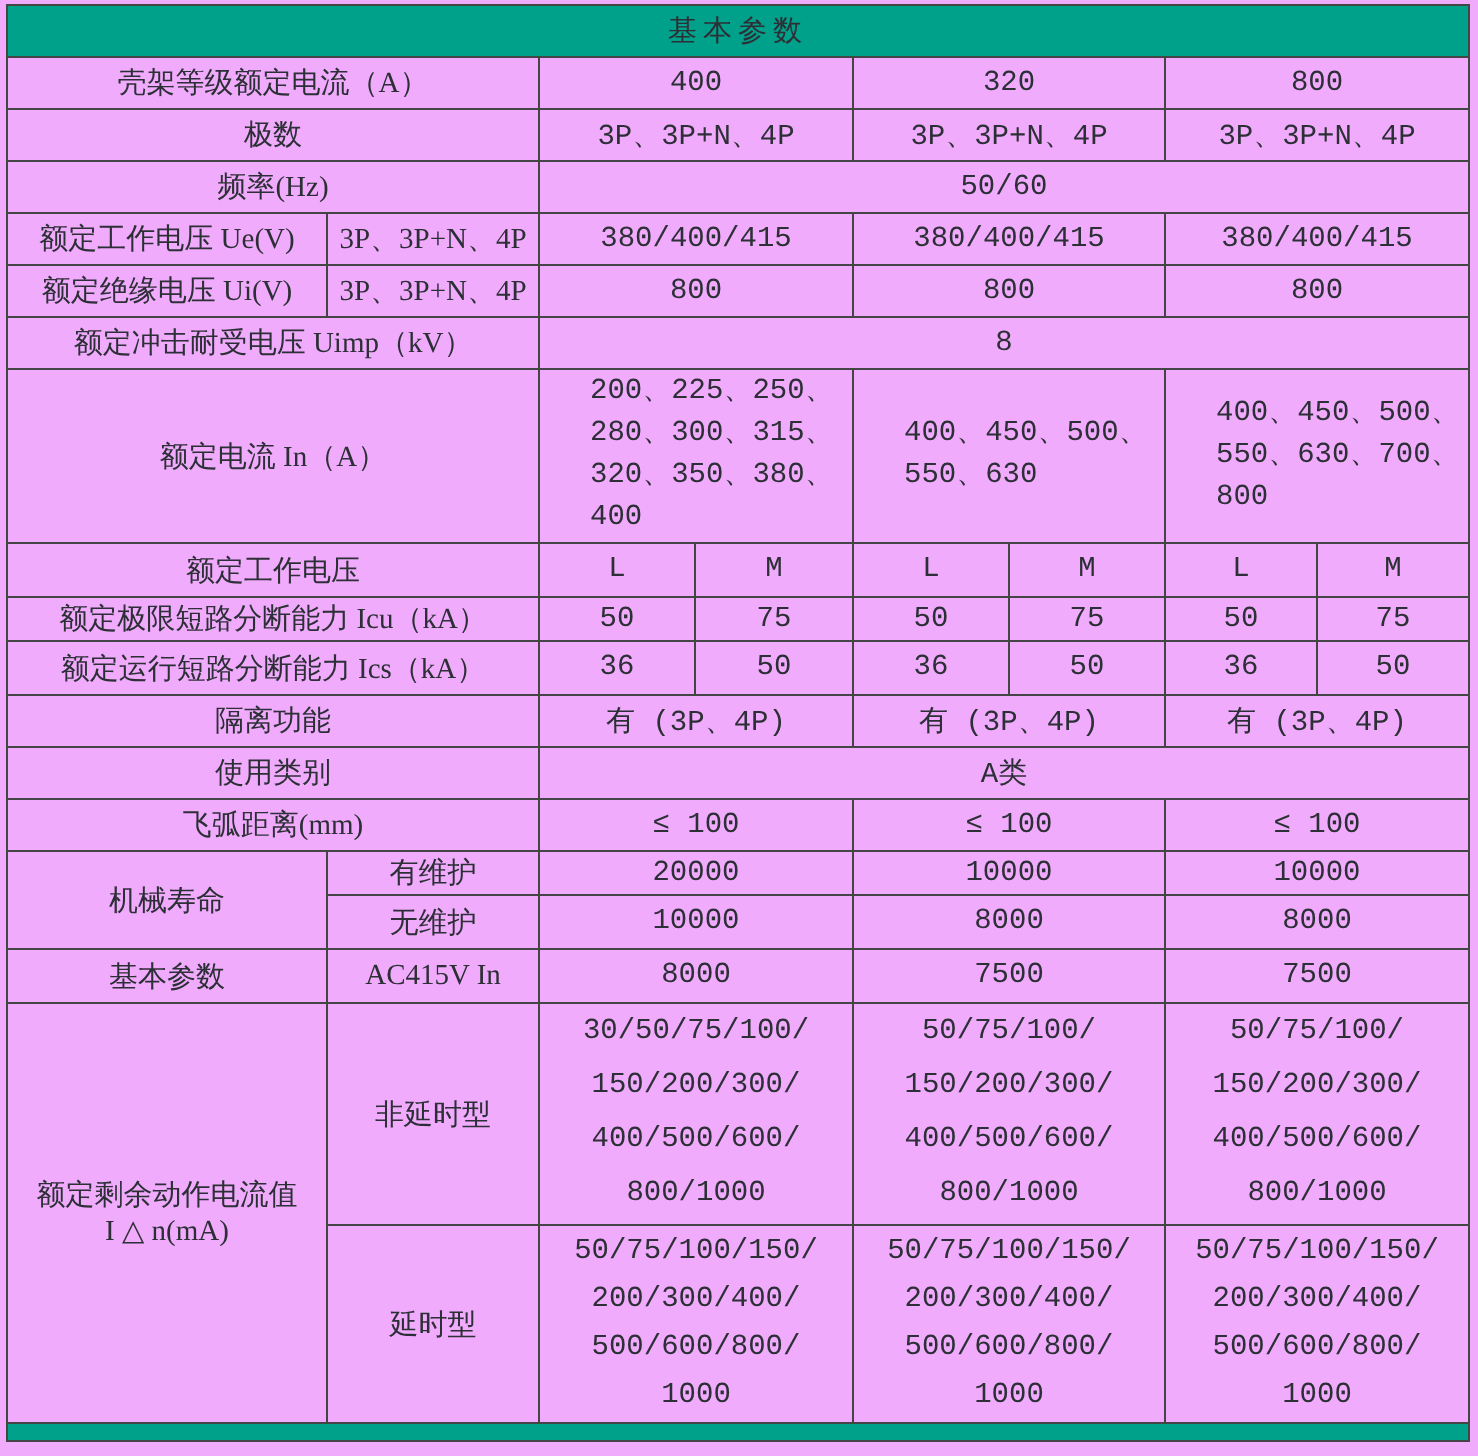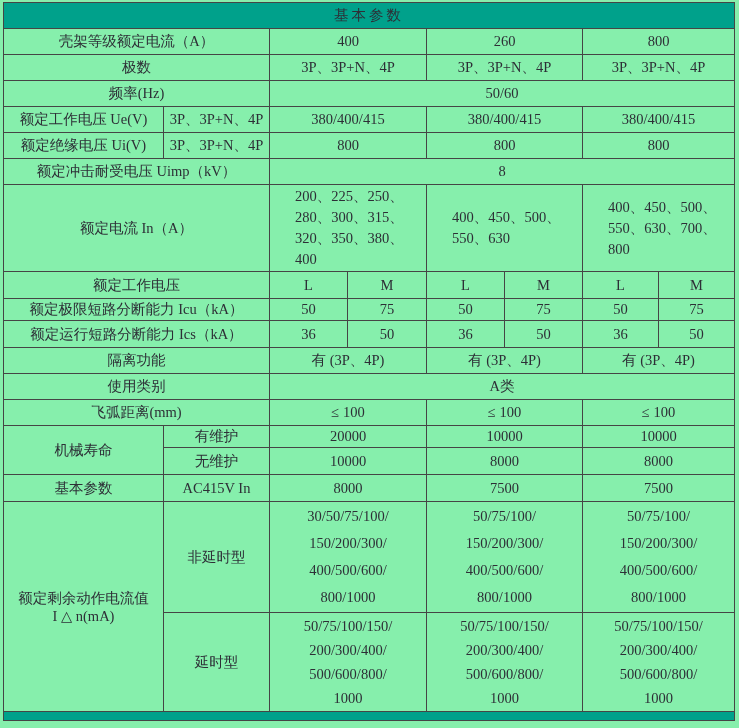--- a/index.html
+++ b/index.html
@@ -1,38 +1,38 @@
 <!DOCTYPE html>
 <html><head>
 <meta charset="utf-8">
 <style>
   html,body { margin:0; padding:0; background:#ffffff; }
   body {
     width:739px; height:728px; position:relative;
     font-family:"Liberation Serif","DejaVu Serif",serif;
     -webkit-font-smoothing:antialiased;
   }
-  .page { position:absolute; inset:0; background:#86efac; }
+  .page { position:absolute; inset:0; background:#f0abfc; }
   table.spec {
     position:absolute; left:3px; top:2px; width:731px;
     border-collapse:collapse; table-layout:fixed;
   }
   table.spec td {
     border:1px solid #454545;
     text-align:center; vertical-align:middle;
     font-size:14.5px; padding:1px 2px;
     color:#2d2f36;
     overflow:hidden;
   }
   td.title {
     color:#ffffff; font-size:17px; letter-spacing:3px;
     border:1px solid #1c1c1c;
   }
   td.lbl { color:#2d2f36;font-family:Liberation Serif, serif; }
-  td.num { color:#3a4866; }
+  td.num { color:#3a4866;font-family:Liberation Mono, monospace; }
   .pl { white-space:pre-line; }
   .la { text-align:left !important; padding-left:25px !important; line-height:21px; }
   .lines-nd { line-height:27px; }
   .lines-d  { line-height:24px; }
   td.footer { padding:0; border:1px solid #454545; border-top:1px solid #1c1c1c; }
 </style>
 </head>
 <body>
 
 <div class="page">
@@ -49,21 +49,21 @@
     </colgroup>
 
     <tbody>
         <tr style="height:26px">
       <td colspan="8" class="title accent-bg" style="background: rgb(0, 161, 139);">基本参数</td>
     </tr>
 
     <tr style="height:26px">
       <td colspan="2" class="lbl">壳架等级额定电流（A）</td>
       <td colspan="2" class="num">400</td>
-      <td colspan="2" class="num">260</td>
+      <td colspan="2" class="num">320</td>
       <td colspan="2" class="num">800</td>
     </tr>
 
     <tr style="height:26px">
       <td colspan="2" class="lbl">极数</td>
       <td colspan="2" class="num">3P、3P+N、4P</td>
       <td colspan="2" class="num">3P、3P+N、4P</td>
       <td colspan="2" class="num">3P、3P+N、4P</td>
     </tr>
 

